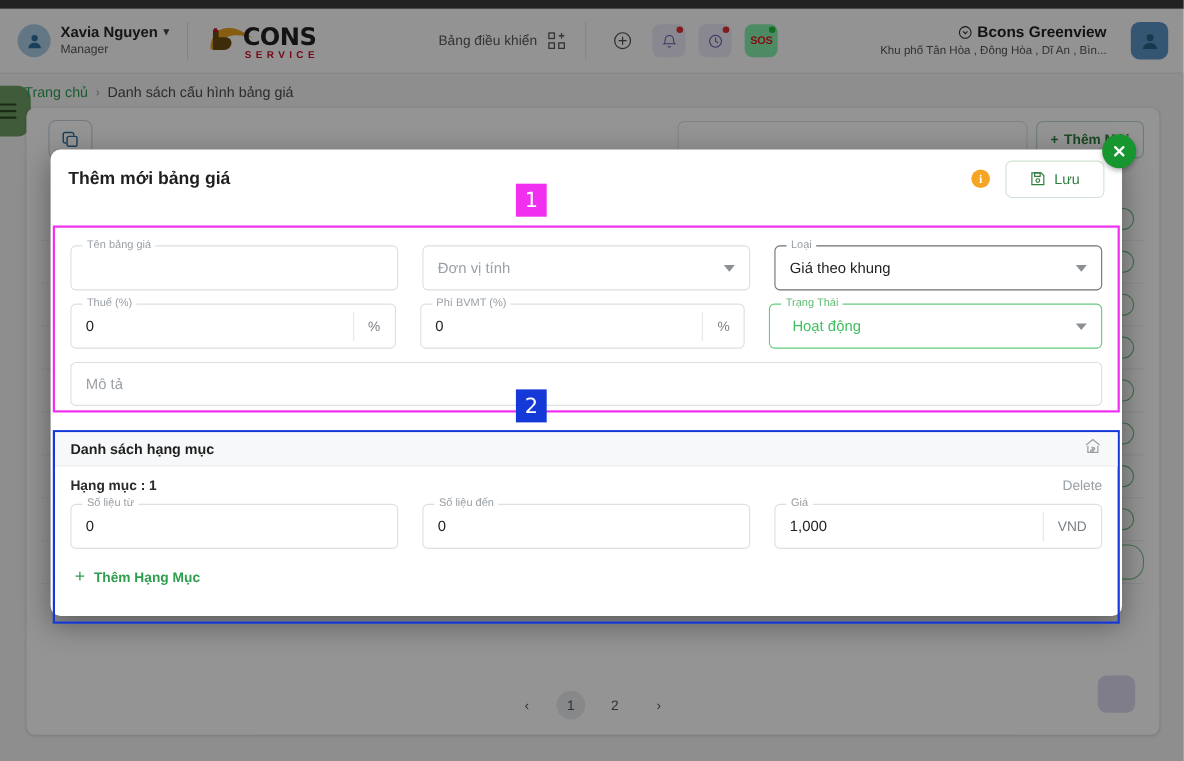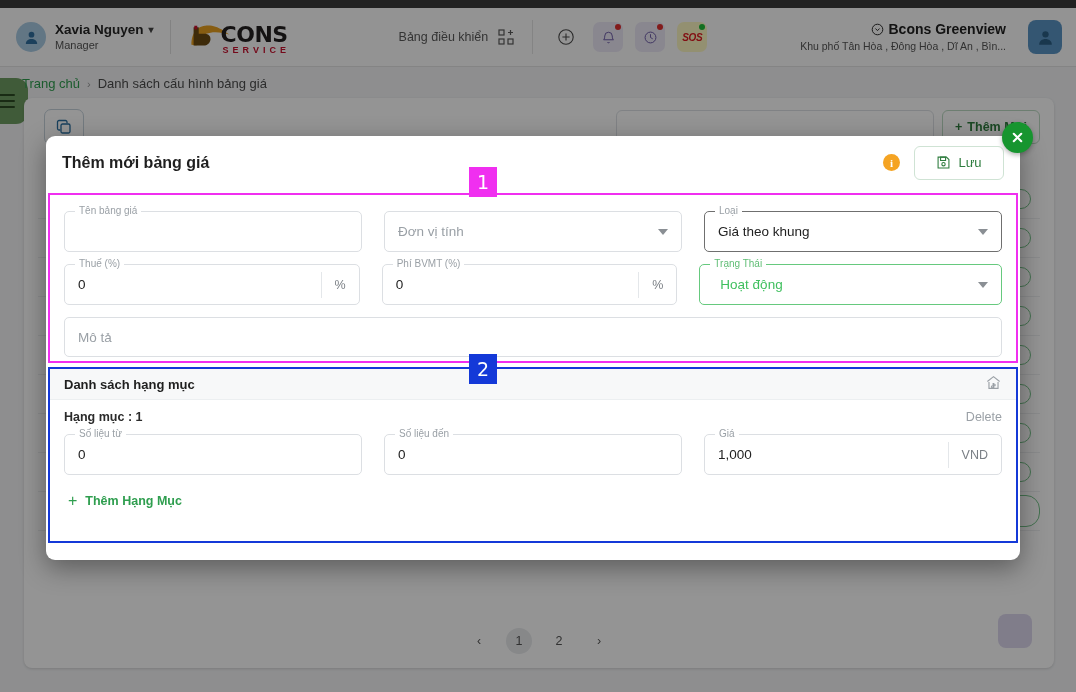--- a/index.html
+++ b/index.html
@@ -38,21 +38,21 @@
   .hdr-center{margin-left:100px;display:flex;align-items:center;gap:10px;}
   .hdr-center-label{font-size:12.5px;color:#5a5a5a;}
   .grid-icon{width:16px;height:16px;position:relative;}
 
   .hdr-div2{width:1px;height:34px;background:#e3e3e3;margin:0 18px;}
   .hdr-actions{display:flex;align-items:center;gap:12px;}
   .icon-btn{width:30px;height:30px;border-radius:7px;display:flex;align-items:center;
      justify-content:center;position:relative;}
   .icon-btn.plain{background:transparent;}
   .icon-btn.soft{background:#ece8f7;}
-  .icon-btn.sos{background:#fef9c3;font-style:italic;}
+  .icon-btn.sos{background:#86efac;}
   .dot{position:absolute;width:6px;height:6px;border-radius:50%;top:2px;right:2px;}
   .dot.red{background:#e03030;}
   .dot.green{background:#1fbf3a;}
   .sos-txt{color:#e01b22;font-weight:bold;font-size:10px;letter-spacing:-.3px;}
 
   .hdr-right{margin-left:auto;display:flex;align-items:center;margin-right:14px;gap:22px;}
   .site-block{text-align:right;line-height:1.25;}
   .site-name{font-size:14px;font-weight:bold;color:#222;display:flex;align-items:center;
       justify-content:flex-end;gap:5px;}
   .site-addr{font-size:10.5px;color:#555;margin-top:2px;}
@@ -124,21 +124,21 @@
   .save-btn{width:88px;height:32px;border:1px solid #cfe3d4;border-radius:6px;display:flex;
       align-items:center;justify-content:center;gap:7px;color:#2f7d3f;font-size:13px;}
   .save-btn svg{width:15px;height:15px;}
 
   .close-btn{position:absolute;left:1002px;top:122px;width:31px;height:31px;border-radius:50%;
      background:#17952f;display:flex;align-items:center;justify-content:center;z-index:70;
      box-shadow:0 2px 5px rgba(0,0,0,.3);}
   .close-btn svg{width:15px;height:15px;stroke:#fff;stroke-width:2.4;}
 
   
-  .sec1{position:relative;margin:4px 2px;border:2.5px solid #f02ff0;height:166px;}
+  .sec1{position:relative;margin:16px 2px;border:2.5px solid #f02ff0;height:166px;}
   .sec-inner{padding:16px 14px 0 14px;}
   .frow{display:flex;gap:22px;margin-bottom:12px;}
 
   .fld{position:relative;flex:1;height:39px;border:1px solid #dcdfe3;border-radius:5px;
       display:flex;align-items:center;padding:0 13px;background:#fff;}
   .fld.dark{border:1.6px solid #6f6f6f;}
   .fld.green{border:1.4px solid #66c97e;padding-left:20px;}
   .fld-lbl{position:absolute;top:-7px;left:10px;background:#fff;padding:0 4px;font-size:10px;
       color:#9aa0a6;}
   .fld.green .fld-lbl{color:#5fbd74;}

